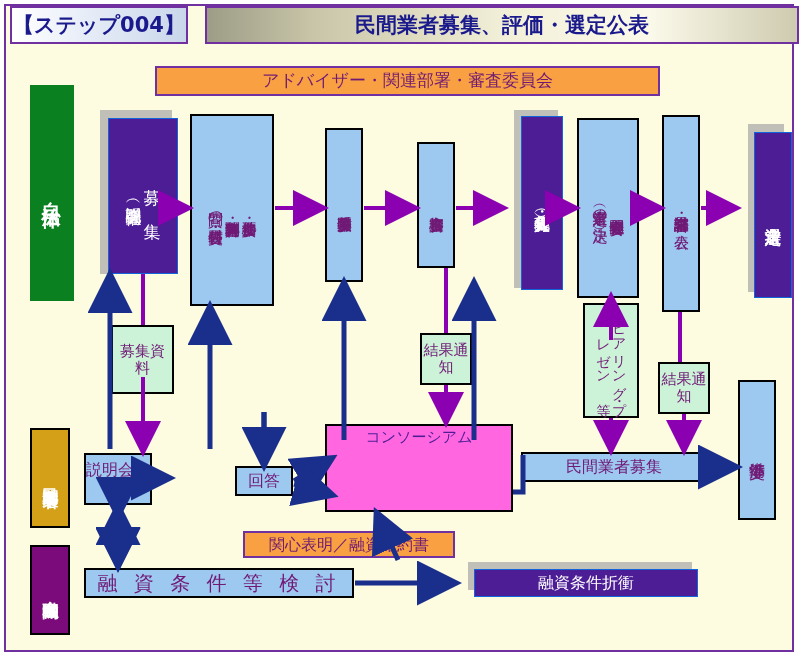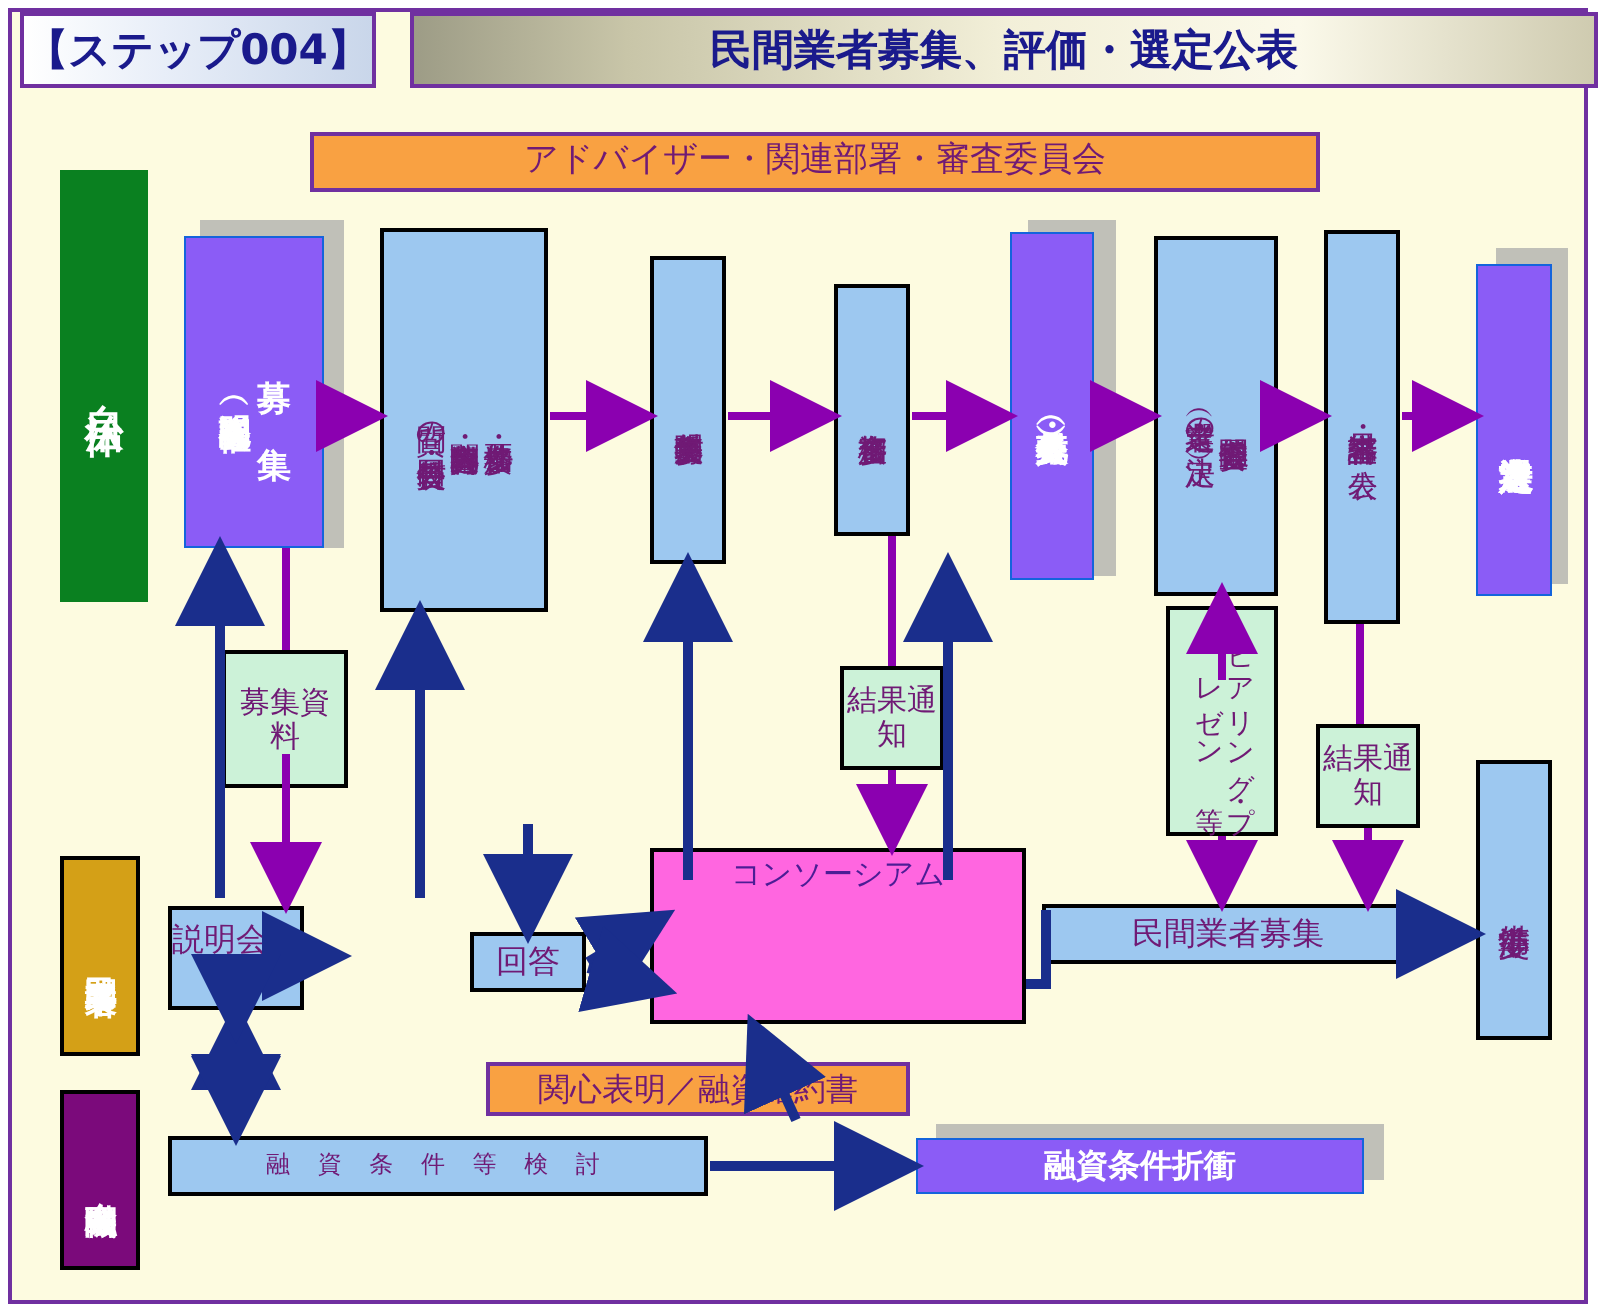--- a/index.html
+++ b/index.html
@@ -23,21 +23,21 @@
       color:#1a1a8c;font-size:21px;font-weight:bold;display:flex;align-items:center;
       justify-content:center;margin-left:11px;}
 
   
   .box{position:absolute;box-sizing:border-box;display:flex;align-items:center;
        justify-content:center;text-align:center;color:#701a75;line-height:1.12;}
   .vtext{writing-mode:vertical-rl;text-orientation:upright;}
   .shadow{position:absolute;background:#c0c0b8;}
 
   .b-ltblue{background:#9dc8f0;border:2px solid #000000;}
-  .b-blue{background:#8b5cf6;border:1px solid #1464dc;color:#ffffff;font-weight:bold;}
+  .b-blue{background:#4c1d95;border:1px solid #1464dc;color:#ffffff;font-weight:normal;margin-left:16px;}
   .b-green{background:#ccf2d8;border:2px solid #000000;}
   .b-orange{background:#f9a142;border:2px solid #7030a0;}
   .b-magenta{background:#ff66e0;border:2px solid #000000;}
 
   
   .role{position:absolute;box-sizing:border-box;color:#ffffff;font-weight:bold;
         display:flex;align-items:center;justify-content:center;}
   .role-gov{background:#0a8020;border:1px solid #0a8020;}
   .role-priv{background:#d4a017;border:2px solid #000000;}
   .role-fin{background:#7b0a7b;border:2px solid #000000;}
@@ -118,21 +118,21 @@
   </div>
 
   <div class="box b-ltblue" style="left:521px;top:452px;width:186px;height:30px;font-size:16px;">
     <span>民間業者募集</span>
   </div>
 
   <div class="box b-ltblue vtext" style="left:738px;top:380px;width:38px;height:140px;font-size:16px;">交渉準備等</div>
 
   <div class="box b-orange" style="left:243px;top:531px;width:212px;height:27px;font-size:16px;">関心表明／融資確約書</div>
 
-  <div class="box b-ltblue" style="left:84px;top:568px;width:270px;height:30px;font-size:12px;letter-spacing:5px;">融 資 条 件 等 検 討</div>
+  <div class="box b-ltblue" style="left:84px;top:568px;width:270px;height:30px;font-size:20px;letter-spacing:5px;">融 資 条 件 等 検 討</div>
 
   <div class="shadow" style="left:468px;top:562px;width:224px;height:28px;"></div>
   <div class="box b-blue" style="left:458px;top:569px;width:224px;height:28px;font-size:16px;">融資条件折衝</div>
 
   <svg id="wires">
     <defs>
       <marker id="ap" markerWidth="9" markerHeight="9" refX="7" refY="4.5" orient="auto">
         <path d="M0,0 L9,4.5 L0,9 z" fill="#8b00b0"></path>
       </marker>
       <marker id="an" markerWidth="9" markerHeight="9" refX="7" refY="4.5" orient="auto">

